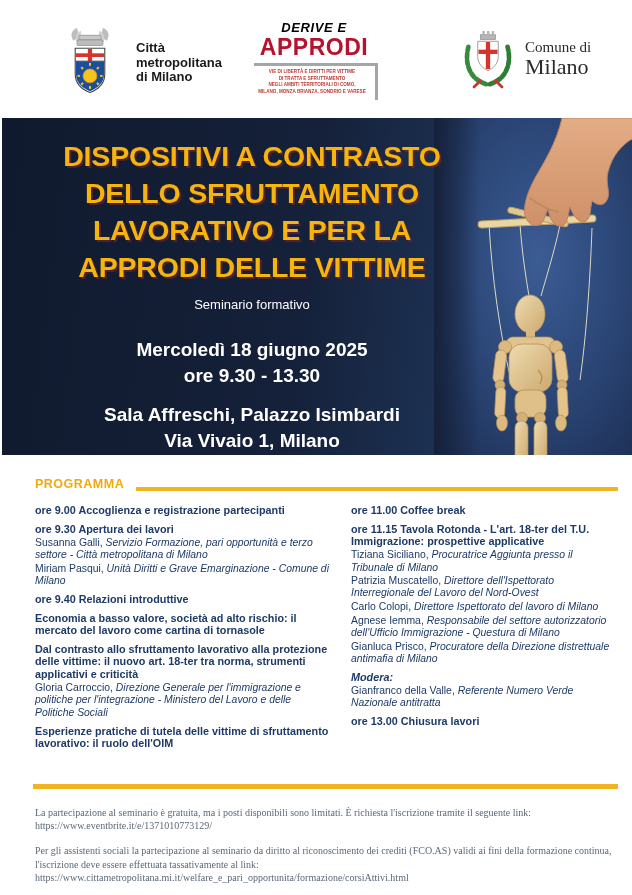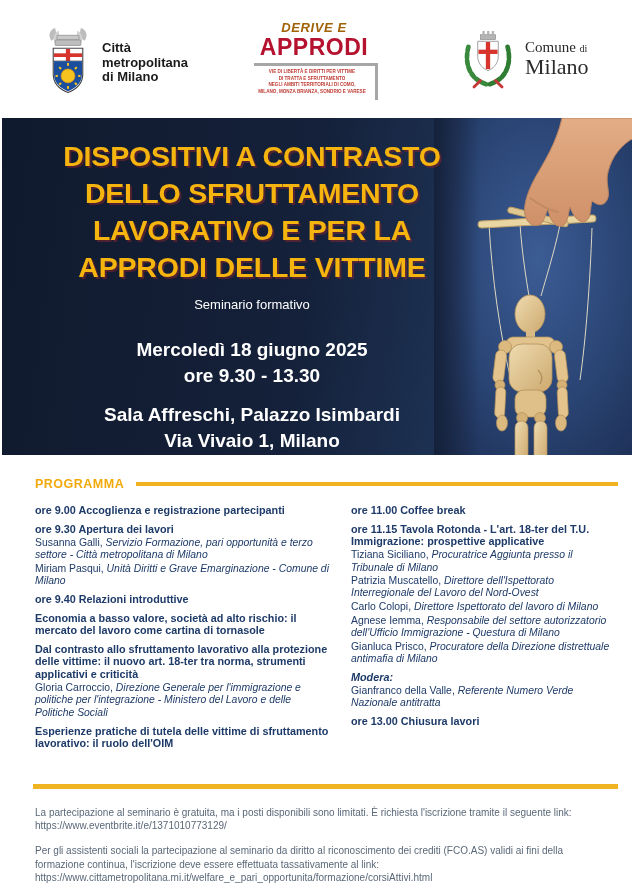--- a/index.html
+++ b/index.html
@@ -1,65 +1,65 @@
 <!DOCTYPE html>
 <html><head>
 <meta charset="utf-8">
 <style>
   html,body{margin:0;padding:0;background:#e9e9e9;}
   .page{position:relative;width:632px;height:895px;background:#ffffff;overflow:hidden;
         font-family:"Liberation Sans",sans-serif;margin:0 auto;}
 
   
   .header{position:absolute;left:0;top:0;width:632px;height:118px;background:#fff;}
-  .logo-cm{position:absolute;left:44px;top:26px;display:flex;align-items:center;gap:10px;}
+  .logo-cm{position:absolute;left:66px;top:26px;display:flex;align-items:center;gap:22px;}
   .logo-cm-text{font-size:13px;font-weight:700;color:#1a1a1a;line-height:1.15;}
   .logo-da{position:absolute;left:250px;top:20px;width:128px;text-align:center;}
-  .da-top{color:#a16207;font-weight:700;font-style:italic;font-size:13px;letter-spacing:.6px;}
+  .da-top{color:#000000;font-weight:700;font-style:italic;font-size:13px;letter-spacing:.6px;}
   .da-main{color:#b5122f;font-weight:800;font-size:23px;letter-spacing:.5px;line-height:1.05;}
   .da-tagbox{margin:4px 0 0 4px;border-top:3px solid #a6a6a6;border-right:3px solid #a6a6a6;
              padding:3px 5px 4px 0;}
   .da-tagline{color:#bf3a33;font-weight:700;font-size:4.6px;line-height:1.45;text-align:center;}
   .logo-comune{position:absolute;left:460px;top:28px;display:flex;align-items:center;gap:9px;}
   .comune-text{font-family:"Liberation Serif",serif;color:#2a2a2a;line-height:1.0;}
   .comune-l1{font-size:15px;}
-  .comune-l1 .small-di{font-size:10px;}
+  .comune-l1 .small-di{font-size:15px;}
   .comune-l2{font-size:22px;margin-top:1px;}
 
   
   .hero{position:absolute;left:2px;top:118px;width:632px;height:337px;overflow:hidden;
         background:linear-gradient(97deg,#101a2e 0%,#15213a 48%,#1d3254 72%,#284470 100%);text-align:center;}
   .hero-photo{position:absolute;right:0;top:0;width:200px;height:337px;}
   .hero-content{position:absolute;left:35px;top:20px;z-index:2;width:430px;}
   .hero-title{color:#f6b50e;font-weight:800;font-size:28.5px;line-height:37px;
               letter-spacing:-.2px;text-shadow:2px 2px 0 rgba(140,35,45,.5);}
   .hero-subtitle{margin-top:11px;color:#ffffff;font-size:13px;}
   .hero-date{margin-top:25px;color:#ffffff;font-weight:700;font-size:19px;line-height:26px;}
   .hero-venue{margin-top:13px;color:#ffffff;font-weight:700;font-size:19px;line-height:26px;}
 
   
   .program{position:absolute;left:35px;top:477px;width:583px;}
-  .program-head{display:flex;align-items:center;gap:12px;}
+  .program-head{display:flex;align-items:flex-end;gap:12px;}
   .program-label{color:#f2a90c;font-weight:800;font-size:12.5px;letter-spacing:.5px;}
   .program-line{flex:1;height:4px;background:#f0b322;}
   .program-cols{display:flex;gap:20px;margin-top:13px;}
   .col-left{width:296px;}
   .col-right{width:265px;}
   .prog-item{margin-bottom:6px;}
   .prog-heading{font-weight:700;color:#1d3a68;font-size:10.8px;line-height:1.17;}
   .prog-heading.italic{font-style:italic;}
   .prog-speaker{color:#1d3a68;font-size:10.4px;line-height:1.17;margin-top:1.5px;}
   .sp-role{font-style:italic;}
 
   .divider{position:absolute;left:33px;top:784px;width:585px;height:5px;background:#f0b322;}
 
   
   .footer{position:absolute;left:35px;top:806px;width:577px;color:#5a6878;
           font-size:10px;line-height:1.32;}
-  .footer-para{margin:0 0 12px 0;}
+  .footer-para{margin:0 0 12px 0;font-family:Liberation Serif, serif;}
   .footer-link{display:block;color:#5a6878;text-decoration:none;cursor:pointer;}
 </style>
 </head>
 <body>
 
 <div class="page">
 
   <div class="header">
 
     <div class="logo-cm">

